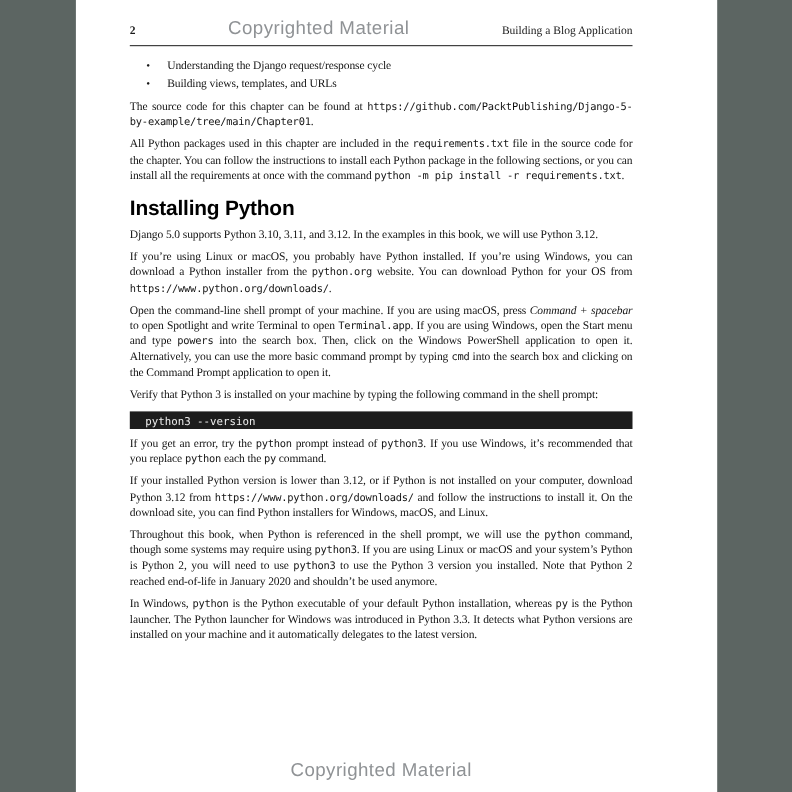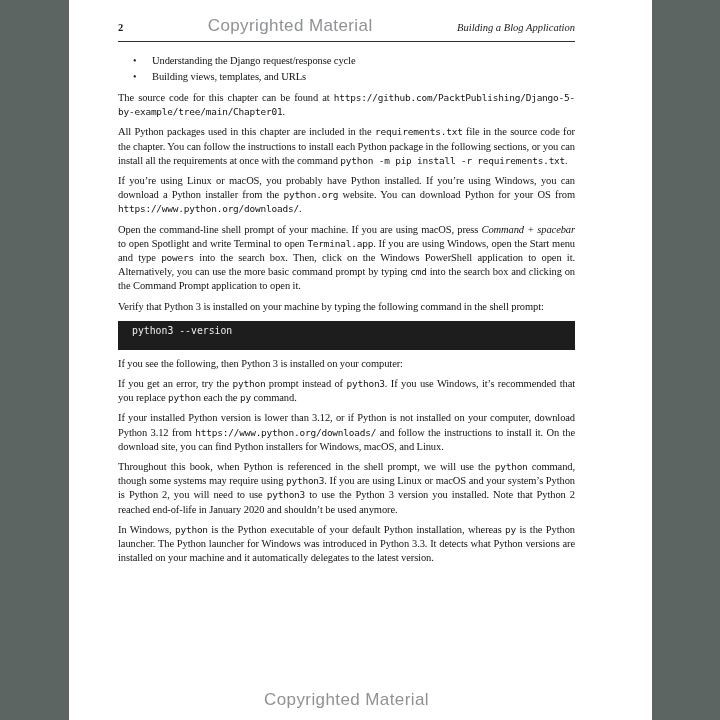--- a/index.html
+++ b/index.html
@@ -22,21 +22,21 @@
   .page-header {
     display:flex; justify-content:space-between; align-items:baseline;
     padding-top:16px; padding-bottom:5px;
     border-bottom:1.6px solid #2e2e2e;
   }
   .page-num { font-size:10.5px; font-weight:bold; color:#1a1a1a; }
   .watermark {
     font-family:"Liberation Sans", sans-serif;
     font-size:17px; color:#8f9295; letter-spacing:0.4px;
   }
-  .running-title { font-size:10.5px; font-style:italic; color:#1a1a1a; }
+  .running-title { font-size:10.5px; color:#1a1a1a; }
 
   .bullets { list-style:none; margin-top:11px; }
   .bullets li {
     position:relative; padding-left:34px;
     font-size:10.5px; line-height:16px; letter-spacing:-0.1px;
   }
   .bullets li::before {
     content:"•"; position:absolute; left:15px; top:0; font-size:10px; color:#1a1a1a;
   }
 
@@ -54,21 +54,21 @@
   .para .bold { font-weight:normal; }
 
   .heading {
     margin-top:11px; margin-bottom:2px;
     font-family:"Liberation Sans", sans-serif;
     font-weight:bold; font-size:19px; letter-spacing:-0.2px; color:#000;
   }
 
   .codeblock {
     margin-top:7px; margin-bottom:7px;
-    height:29px; line-height:19px; padding-left:14px;
+    height:16px; line-height:19px; padding-left:14px;
     background:#1d1d1d; color:#ededed;
     font-family:"DejaVu Sans Mono", monospace; font-size:9.8px;
     white-space:pre; overflow:hidden;
   }
 
   .page-footer {
     position:absolute; left:49px; bottom:10px; width:457px;
     text-align:center;
   }
 </style>
@@ -85,25 +85,26 @@
         <span class="running-title">Building a Blog Application</span>
       </div>
 
       <div id="content-flow">
           <ul class="bullets">
             <li>Understanding the Django request/response cycle</li>
             <li>Building views, templates, and URLs</li>
           </ul>
           <p class="para"><span>The source code for this chapter can be found at </span><span class="code">https://github.com/PacktPublishing/Django-5-by-example/tree/main/Chapter01</span><span>.</span></p>
           <p class="para"><span>All Python packages used in this chapter are included in the </span><span class="code">requirements.txt</span><span> file in the source code for the chapter. You can follow the instructions to install each Python package in the following sections, or you can install all the requirements at once with the command </span><span class="code">python -m pip install -r requirements.txt</span><span>.</span></p>
+          <h1 class="heading">Installing Python</h1>
+          <p class="para"><span>Django 5.0 supports Python 3.10, 3.11, and 3.12. In the examples in this book, we will use Python 3.12.</span></p>
           <p class="para"><span>If you’re using Linux or macOS, you probably have Python installed. If you’re using Windows, you can download a Python installer from the </span><span class="code">python.org</span><span> website. You can download Python for your OS from </span><span class="code">https://www.python.org/downloads/</span><span>.</span></p>
           <p class="para"><span>Open the command-line shell prompt of your machine. If you are using macOS, press </span><span class="italic">Command + spacebar</span><span> to open Spotlight and write </span><span class="bold">Terminal</span><span> to open </span><span class="code">Terminal.app</span><span>. If you are using Windows, open the Start menu and type </span><span class="code">powers</span><span> into the search box. Then, click on the Windows PowerShell application to open it. Alternatively, you can use the more basic command prompt by typing </span><span class="code">cmd</span><span> into the search box and clicking on the Command Prompt application to open it.</span></p>
           <p class="para"><span>Verify that Python 3 is installed on your machine by typing the following command in the shell prompt:</span></p>
           <pre class="codeblock">python3 --version</pre>
-          <p class="para"><span>If you see the following, then Python 3 is installed on your computer:</span></p>
           <p class="para"><span>If you get an error, try the </span><span class="code">python</span><span> prompt instead of </span><span class="code">python3</span><span>. If you use Windows, it’s recommended that you replace </span><span class="code">python</span><span> each the </span><span class="code">py</span><span> command.</span></p>
           <p class="para"><span>If your installed Python version is lower than 3.12, or if Python is not installed on your computer, download Python 3.12 from </span><span class="code">https://www.python.org/downloads/</span><span> and follow the instructions to install it. On the download site, you can find Python installers for Windows, macOS, and Linux.</span></p>
           <p class="para"><span>Throughout this book, when Python is referenced in the shell prompt, we will use the </span><span class="code">python</span><span> command, though some systems may require using </span><span class="code">python3</span><span>. If you are using Linux or macOS and your system’s Python is Python 2, you will need to use </span><span class="code">python3</span><span> to use the Python 3 version you installed. Note that Python 2 reached end-of-life in January 2020 and shouldn’t be used anymore.</span></p>
           <p class="para"><span>In Windows, </span><span class="code">python</span><span> is the Python executable of your default Python installation, whereas </span><span class="code">py</span><span> is the Python launcher. The Python launcher for Windows was introduced in Python 3.3. It detects what Python versions are installed on your machine and it automatically delegates to the latest version.</span></p>
         </div>
 
     </div>
 
     <div class="page-footer">
       <span class="watermark">Copyrighted Material</span>

